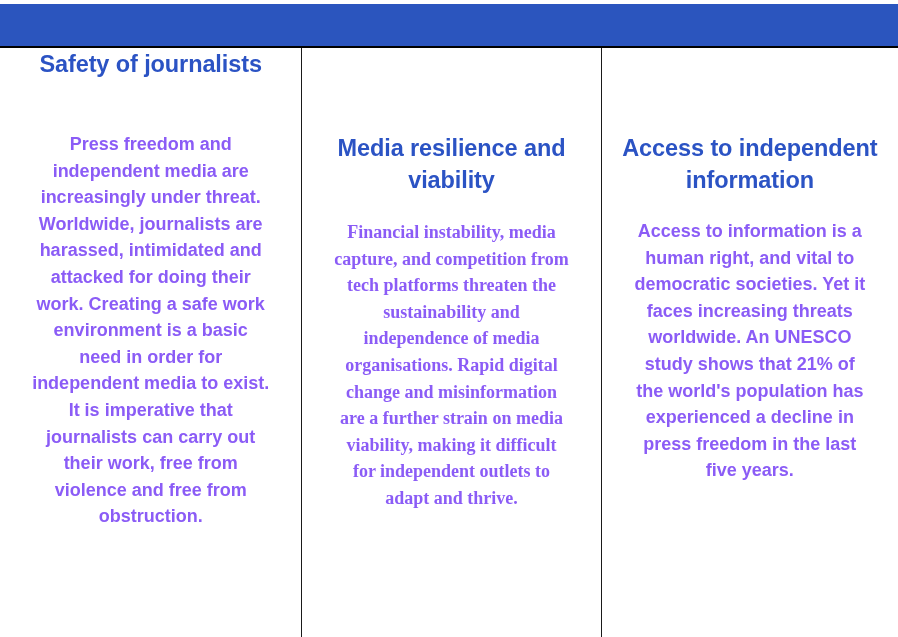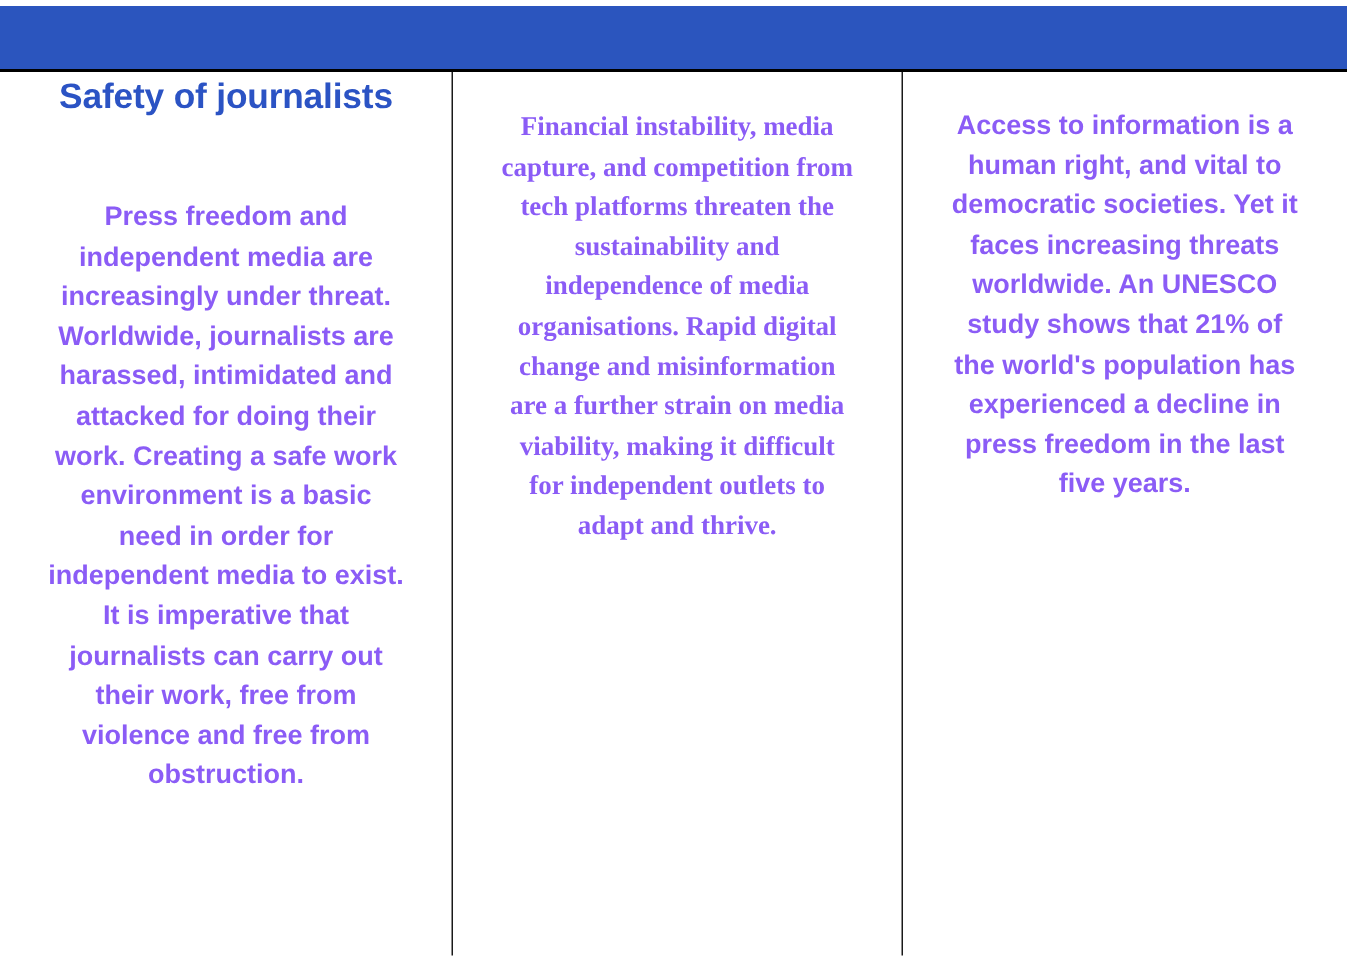--- a/index.html
+++ b/index.html
@@ -113,23 +113,25 @@
   <div class="columns">
 
     <div class="column col-1">
       <h2 class="col-title">Safety of journalists</h2>
       <p class="col-body">Press freedom and independent media are increasingly under threat. Worldwide, journalists are harassed, intimidated and attacked for doing their work. Creating a safe work environment is a basic need in order for independent media to exist. It is imperative that journalists can carry out their work, free from violence and free from obstruction.</p>
     </div>
 
     <div class="divider"></div>
 
     <div class="column col-2">
+      <h2 class="col-title">Media resilience and viability</h2>
       <p class="col-body">Financial instability, media capture, and competition from tech platforms threaten the sustainability and independence of media organisations. Rapid digital change and misinformation are a further strain on media viability, making it difficult for independent outlets to adapt and thrive.</p>
     </div>
 
     <div class="divider"></div>
 
     <div class="column col-3">
+      <h2 class="col-title">Access to independent information</h2>
       <p class="col-body">Access to information is a human right, and vital to democratic societies. Yet it faces increasing threats worldwide. An UNESCO study shows that 21% of the world's population has experienced a decline in press freedom in the last five years.</p>
     </div>
 
   </div>
 </div>
 
 </body></html>

